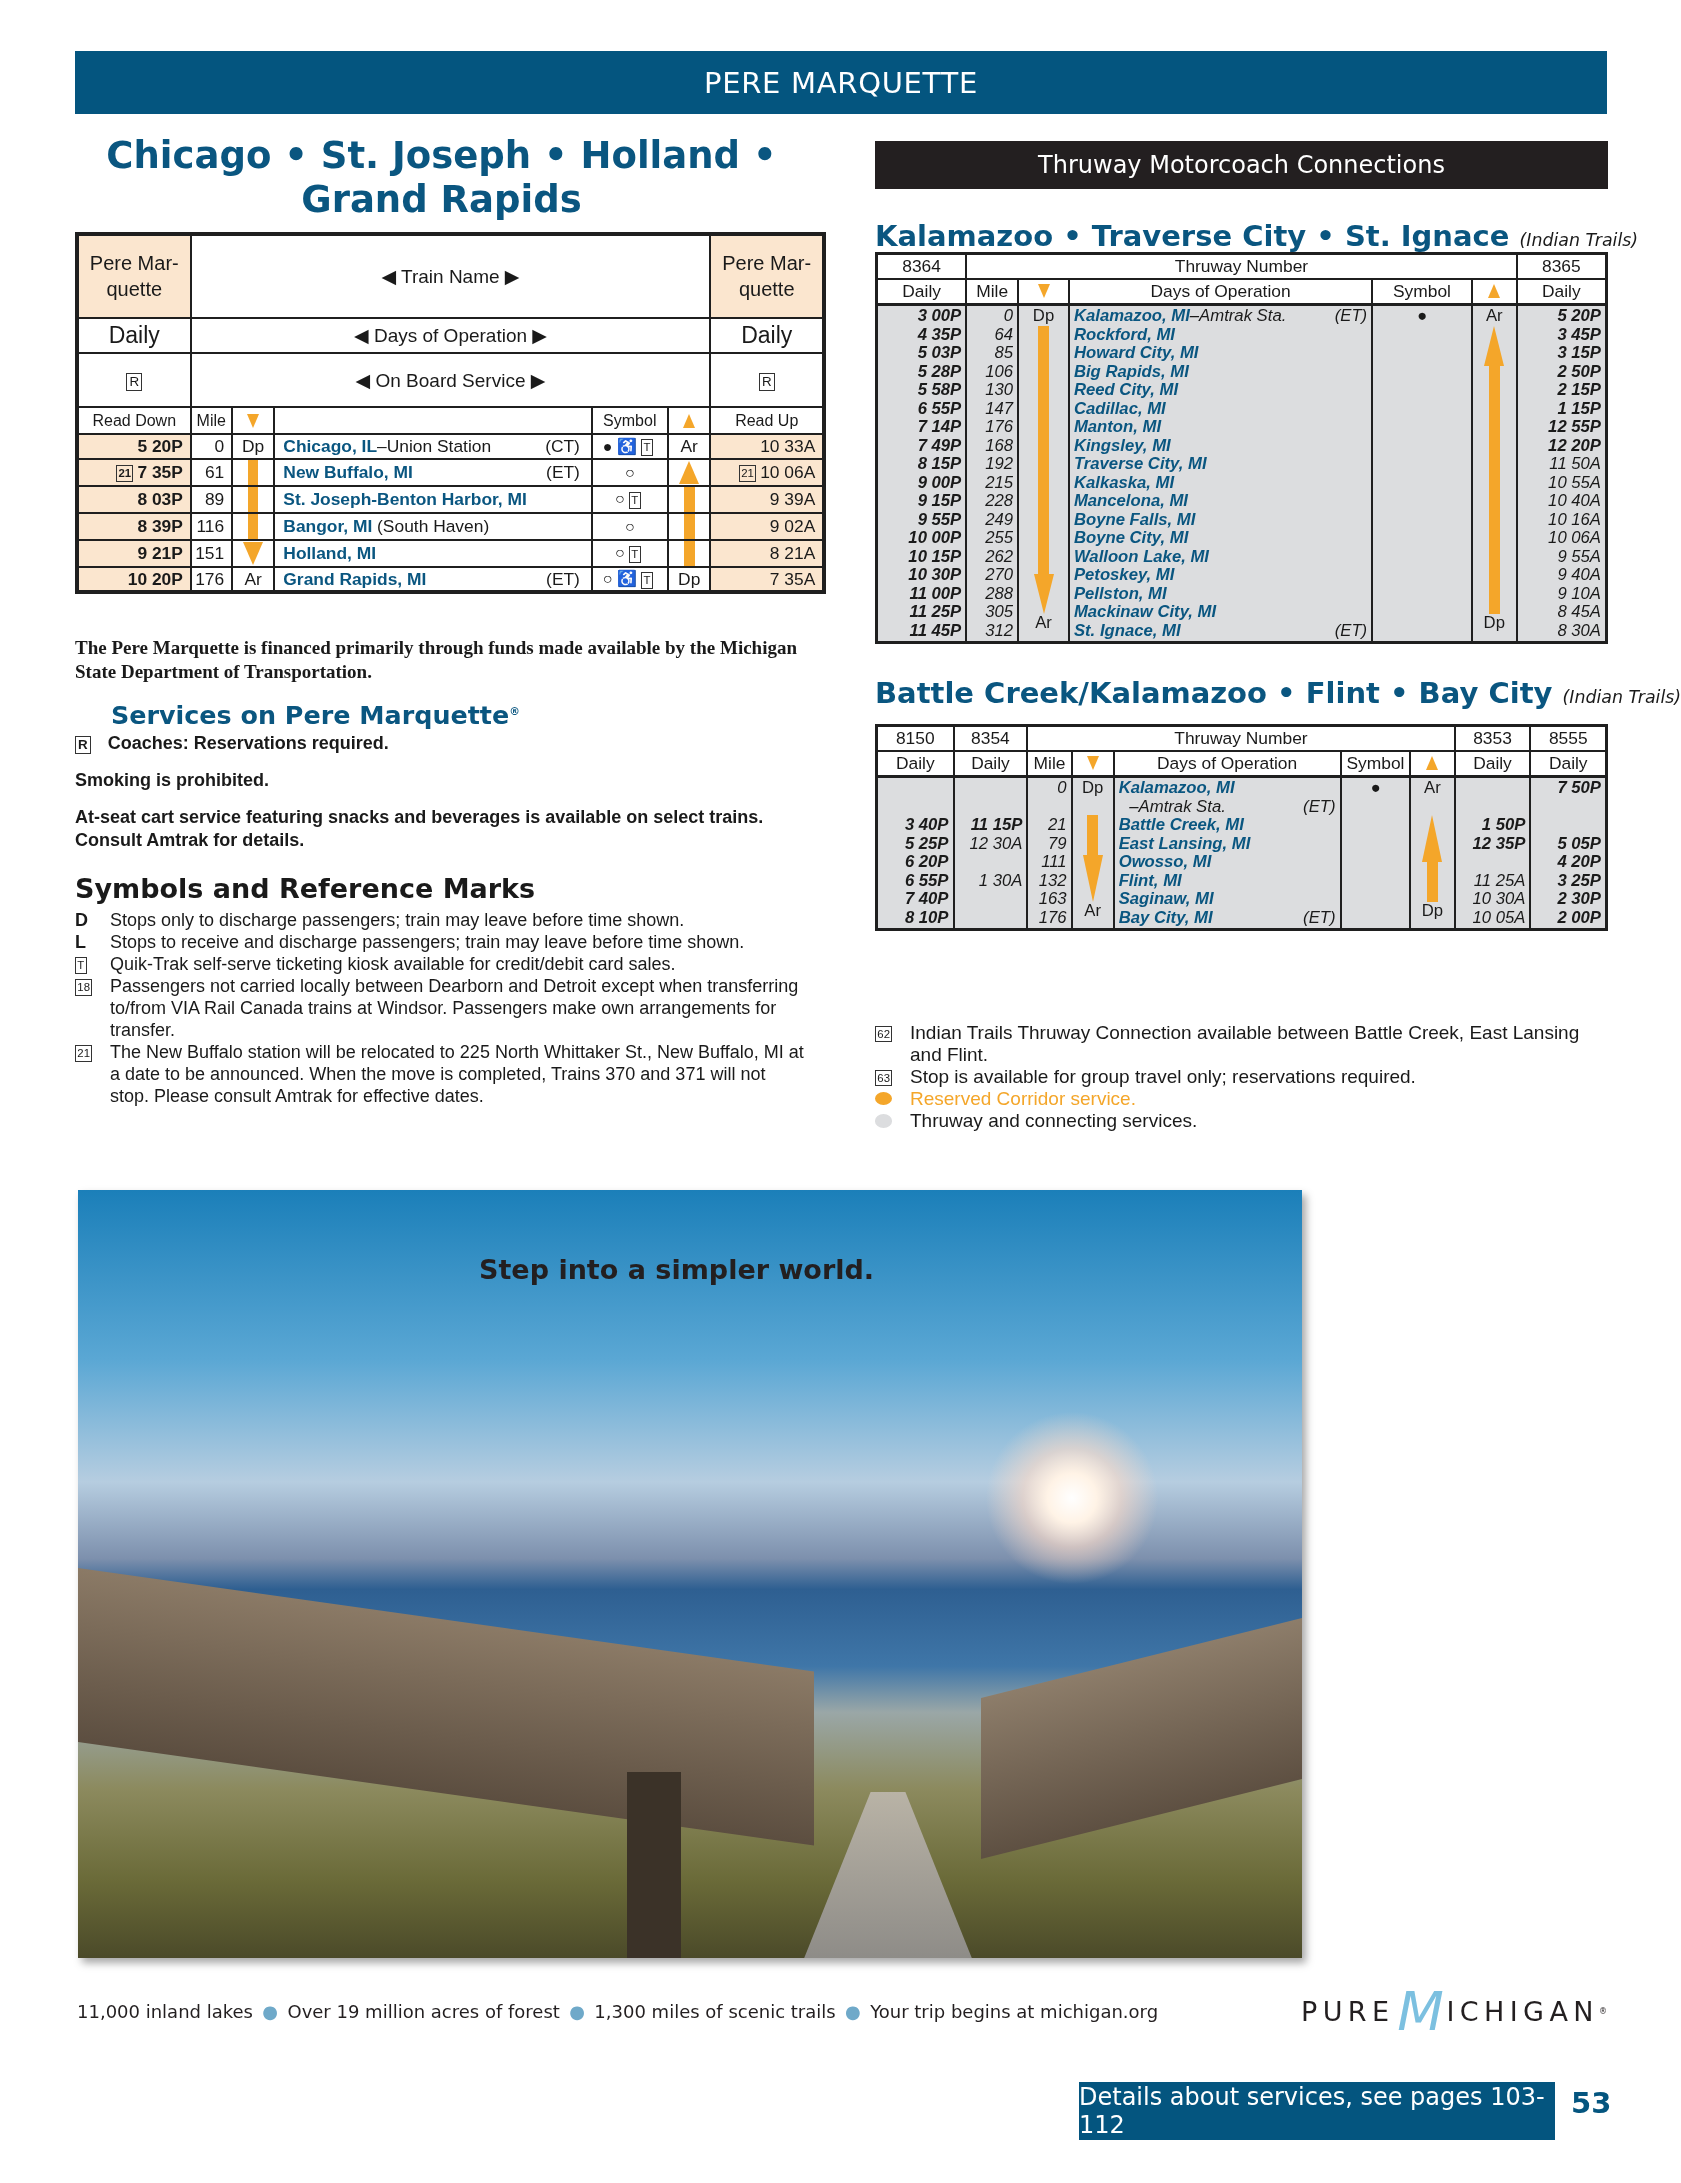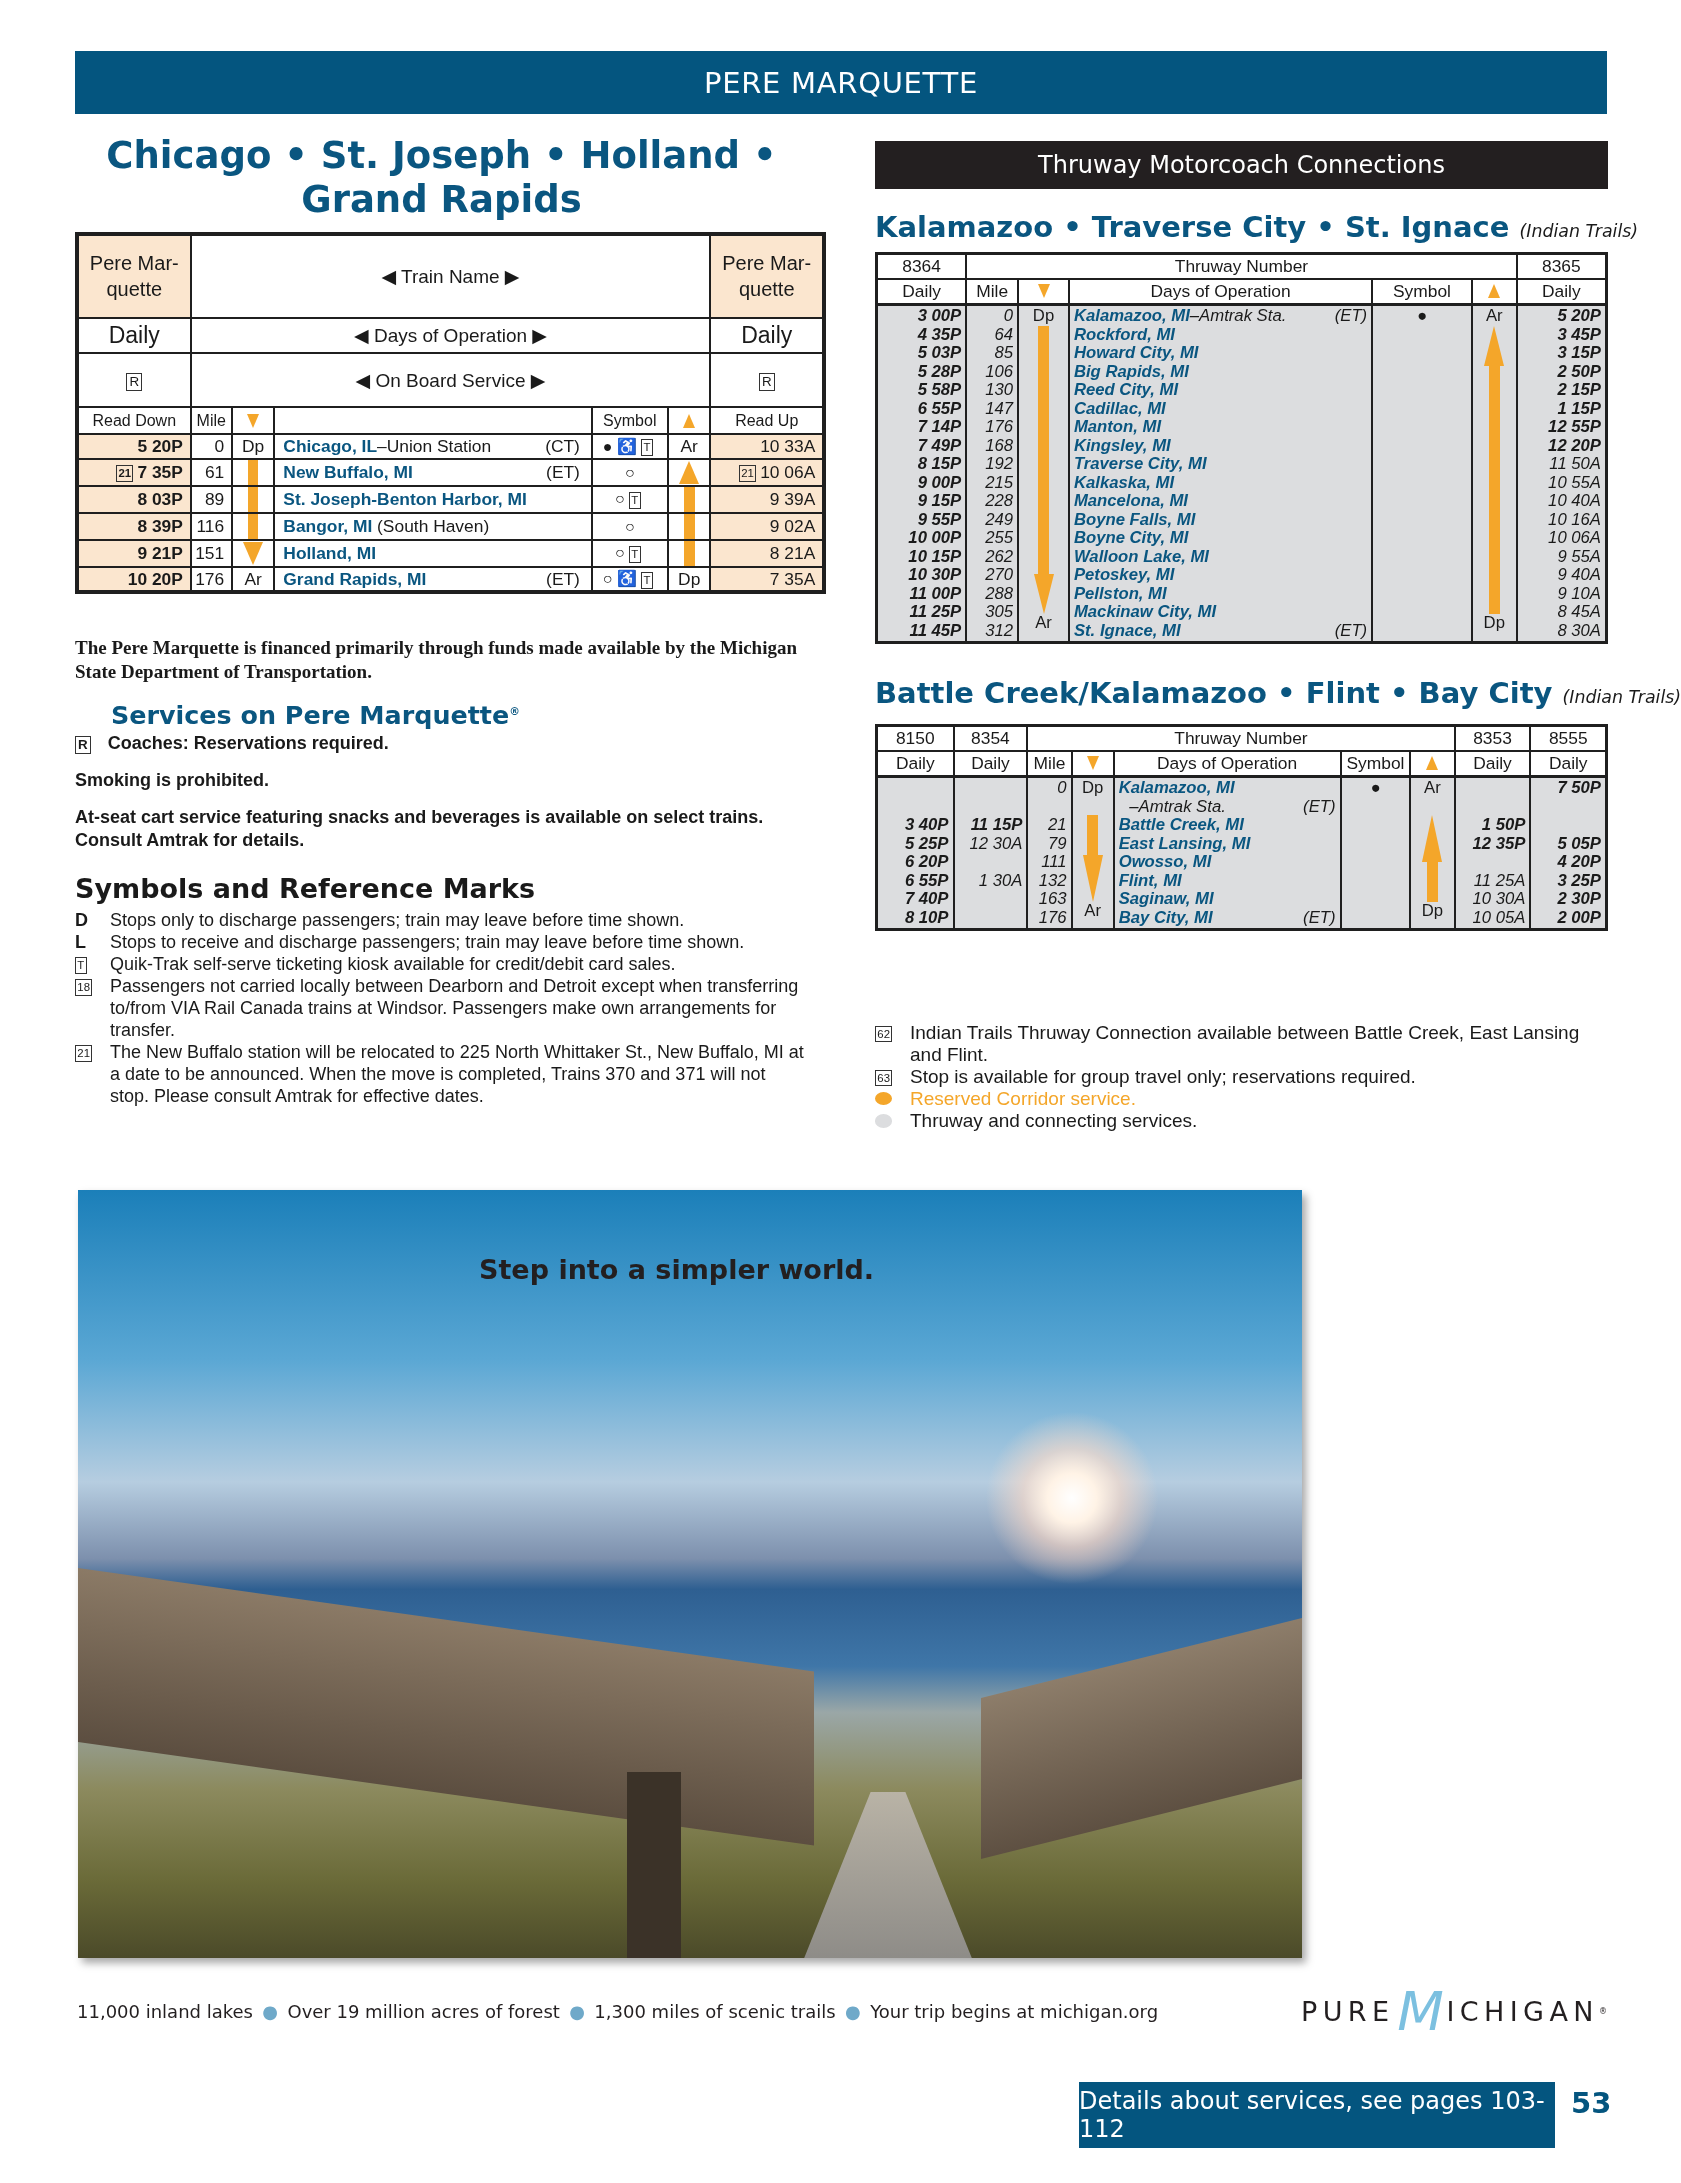--- a/index.html
+++ b/index.html
@@ -94,21 +94,21 @@
   .post-left { position: absolute; left: 549px; top: 582px; width: 54px; height: 187px; background: #3b3228; }
   .post-right { position: absolute; left: 1271px; top: 589px; width: 47px; height: 181px; background: #3b3228; }
   .walkway { position: absolute; left: 723px; top: 602px; width: 174px; height: 174px; background: linear-gradient(180deg,#b9b3a6,#8c8a86); clip-path: polygon(40% 0, 60% 0, 100% 100%, 0 100%); }
 
   
   .tagline { position: absolute; left: 77px; top: 2001px; font-family: "DejaVu Sans", sans-serif; font-size: 18px; color: #231f20; white-space: nowrap; }
   .tagline .sep { color: #6fa9c9; margin: 0 9.4px; }
   .logo { position: absolute; left: 1301px; top: 1981px; width: 308px; height: 60px; font-family: "DejaVu Sans", sans-serif; font-size: 27px; letter-spacing: 5.4px; color: #231f20; display: flex; align-items: center; }
   .logo .m { color: #7cc0e0; font-size: 54px; font-style: italic; margin: 0 2.7px; letter-spacing: 0; }
   .logo sup { font-size: 8px; letter-spacing: 0; }
-  .details-box { position: absolute; left: 1079px; top: 2082px; width: 476px; height: 66px; background: #04557f; color: #fff; display: flex; align-items: center; justify-content: center; font-family: "DejaVu Sans", sans-serif; font-size: 24px; }
+  .details-box { position: absolute; left: 1079px; top: 2082px; width: 476px; height: 58px; background: #04557f; color: #fff; display: flex; align-items: center; justify-content: center; font-family: "DejaVu Sans", sans-serif; font-size: 24px; }
   .page-num { position: absolute; left: 1571px; top: 2086px; font-family: "DejaVu Sans", sans-serif; font-size: 29px; font-weight: bold; color: #04557f; }
 </style>
 </head>
 <body>
 
 <div class="banner">
   <span>PERE MARQUETTE</span>
 </div>
 
 <div class="route-title">
@@ -265,21 +265,21 @@
     <div class="ref">
       <div class="mark"><span class="small-box">21</span></div>
       <div>The New Buffalo station will be relocated to 225 North Whittaker St., New Buffalo, MI at a date to be announced. When the move is completed, Trains 370 and 371 will not stop. Please consult Amtrak for effective dates.</div>
     </div>
   </div>
 
 <div class="thruway-bar">
   <span>Thruway Motorcoach Connections</span>
 </div>
 
-<div class="sub-title" style="top:210px">
+<div class="sub-title" style="top:219px">
   <span>Kalamazoo • Traverse City • St. Ignace</span>
   <span class="op">(Indian Trails)</span>
 </div>
 
 <table class="tw-table" style="top:252px">
   <colgroup>
     <col style="width:90px">
       <col style="width:52px">
       <col style="width:51px">
       <col style="width:304px">

